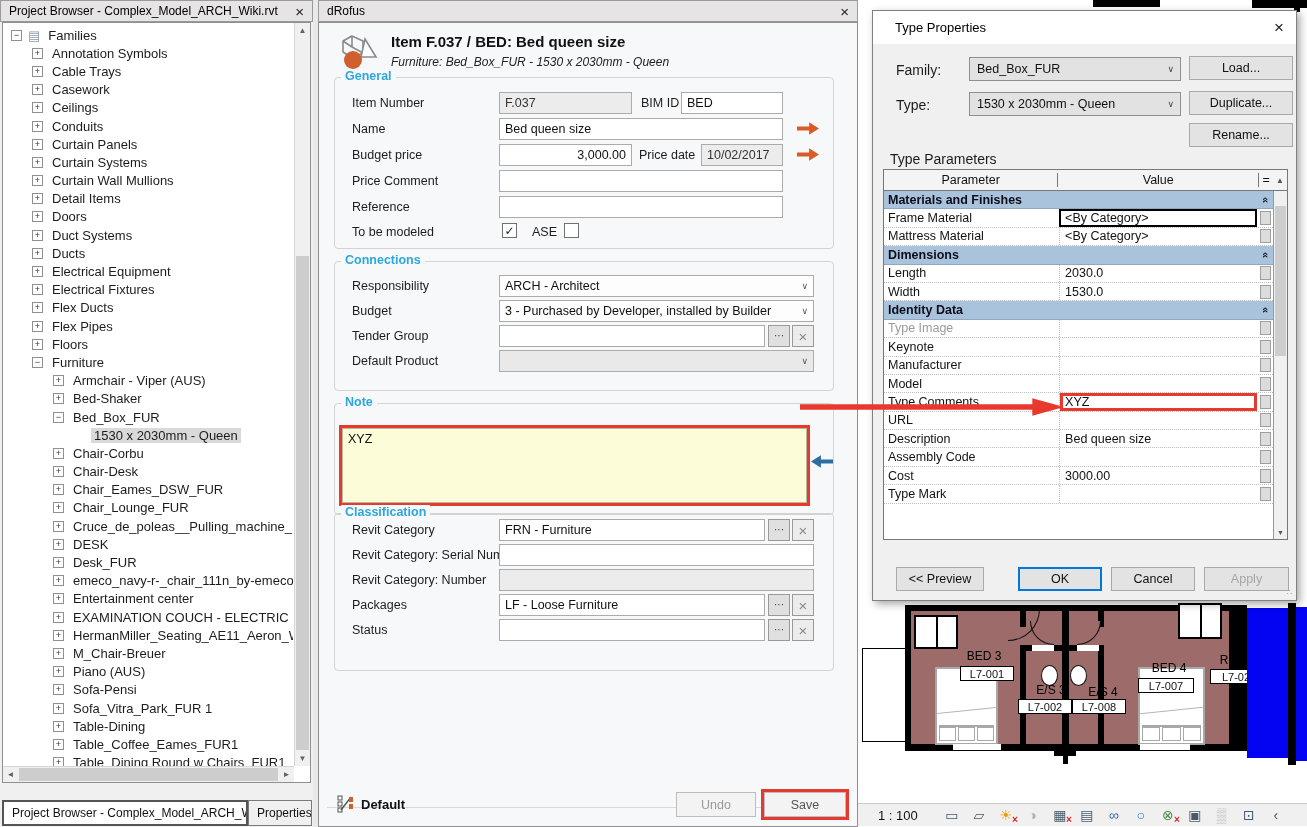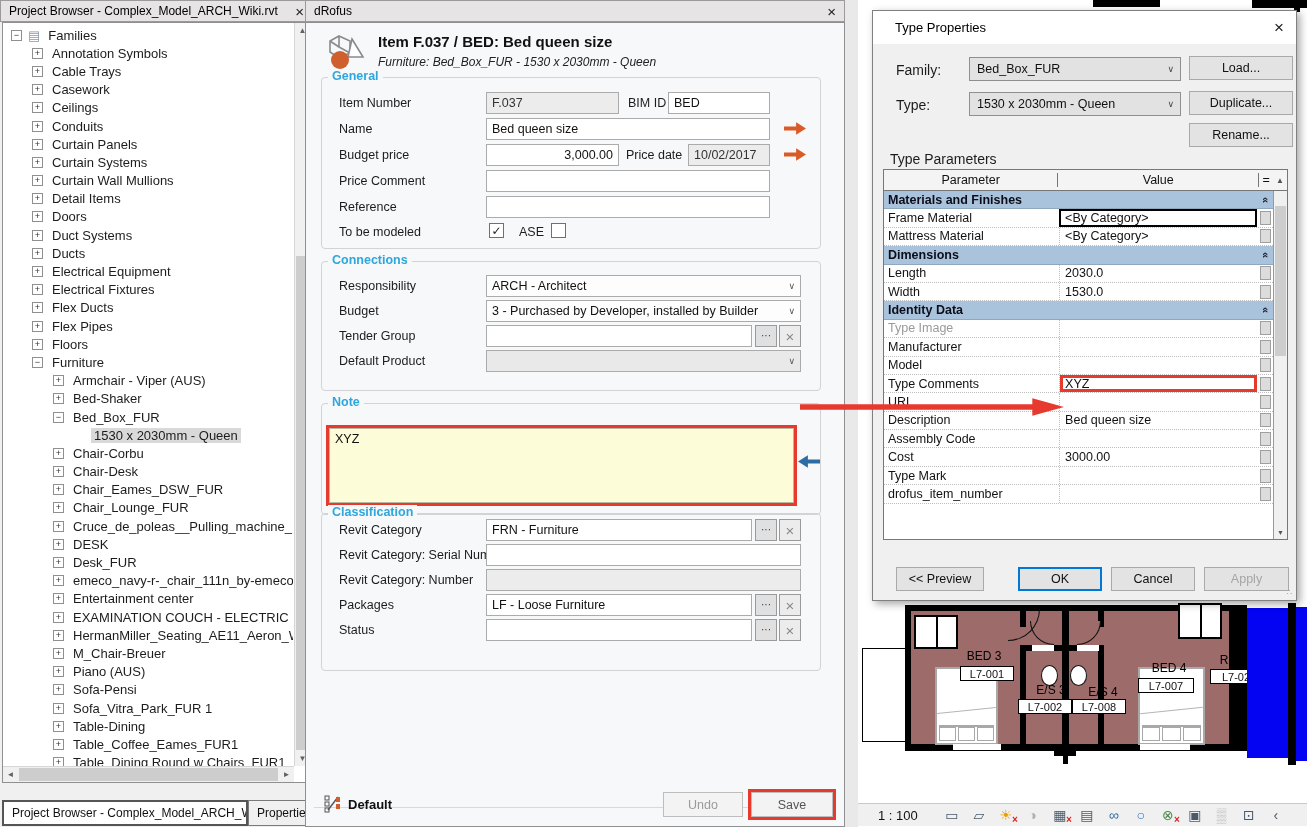--- a/index.html
+++ b/index.html
@@ -22,21 +22,21 @@
   .vscroll .sa{position:absolute;left:0;width:100%;height:15px;font-size:8px;color:#606060;text-align:center;line-height:15px}
   .vscroll .thumb{position:absolute;left:1px;width:13px;background:#cdcdcd}
   .hscroll{position:absolute;left:0;bottom:0;right:16px;height:16px;background:#f0f0f0;border-top:1px solid #d5d5d5}
   .hscroll .sa{position:absolute;top:0;width:15px;height:100%;font-size:8px;color:#606060;text-align:center;line-height:15px}
   .hscroll .thumb{position:absolute;top:1px;height:13px;background:#cdcdcd;left:16px;right:16px}
   .tabs{position:absolute;left:0;bottom:0;width:313px;height:43px;background:#f0f0f0}
   .tab{position:absolute;bottom:1px;height:26px;border:1px solid #7a7a7a;background:#f0f0f0;display:flex;align-items:center;
     padding:0 8px;font-size:12px;white-space:nowrap;overflow:hidden}
   .tab.active{background:#fff;border-width:2px;border-color:#555}
   
-  .mid-panel{position:absolute;left:305px;top:0;width:540px;height:827px;background:#1d4ed8}
+  .mid-panel{position:absolute;left:318px;top:0;width:540px;height:827px;background:#1d4ed8}
   .mid-body{position:absolute;left:0;top:22px;right:0;bottom:0;background:#f6f8f9;border:1px solid #8f8f8f}
   .fieldset{position:absolute;left:15px;width:500px;border:1px solid #d3d3d3;border-radius:4px}
   .legend{position:absolute;left:22px;color:#2da7dd;font-weight:bold;font-size:12.5px;background:#f6f8f9;padding:0 4px;z-index:2}
   .frow-label{position:absolute;left:33px;font-size:12.5px;color:#1c1c1c}
   .field{position:absolute;height:22px;border:1px solid #ababab;background:#fff;font-size:12.5px;
     display:flex;align-items:center;padding:0 5px;overflow:hidden;white-space:nowrap}
   .field.disabled{background:#ececec;color:#333}
   .field.num{justify-content:flex-end}
   .select{position:absolute;height:22px;border:1px solid #ababab;background:#fdfdfd;font-size:12.5px;
     display:flex;align-items:center;padding:0 20px 0 5px;overflow:hidden;white-space:nowrap}
@@ -574,20 +574,27 @@
               <span class="gchev">«</span>
             </div>
             <div class="trow">
               <span class="pc dim">Type Image</span>
               <span class="vc"></span>
               <span class="eqc">
                 <span class="eqbtn"></span>
               </span>
             </div>
             <div class="trow">
+              <span class="pc">Keynote</span>
+              <span class="vc"></span>
+              <span class="eqc">
+                <span class="eqbtn"></span>
+              </span>
+            </div>
+            <div class="trow">
               <span class="pc">Manufacturer</span>
               <span class="vc"></span>
               <span class="eqc">
                 <span class="eqbtn"></span>
               </span>
             </div>
             <div class="trow">
               <span class="pc">Model</span>
               <span class="vc"></span>
               <span class="eqc">
@@ -624,27 +631,20 @@
             </div>
             <div class="trow">
               <span class="pc">Cost</span>
               <span class="vc">3000.00</span>
               <span class="eqc">
                 <span class="eqbtn"></span>
               </span>
             </div>
             <div class="trow">
               <span class="pc">Type Mark</span>
-              <span class="vc"></span>
-              <span class="eqc">
-                <span class="eqbtn"></span>
-              </span>
-            </div>
-            <div class="trow">
-              <span class="pc">drofus_item_number</span>
               <span class="vc"></span>
               <span class="eqc">
                 <span class="eqbtn"></span>
               </span>
             </div>
           </div>
         <div class="tscroll">
           <div class="thumb"></div>
           <span class="sa" style="bottom:0">▼</span>
         </div>

